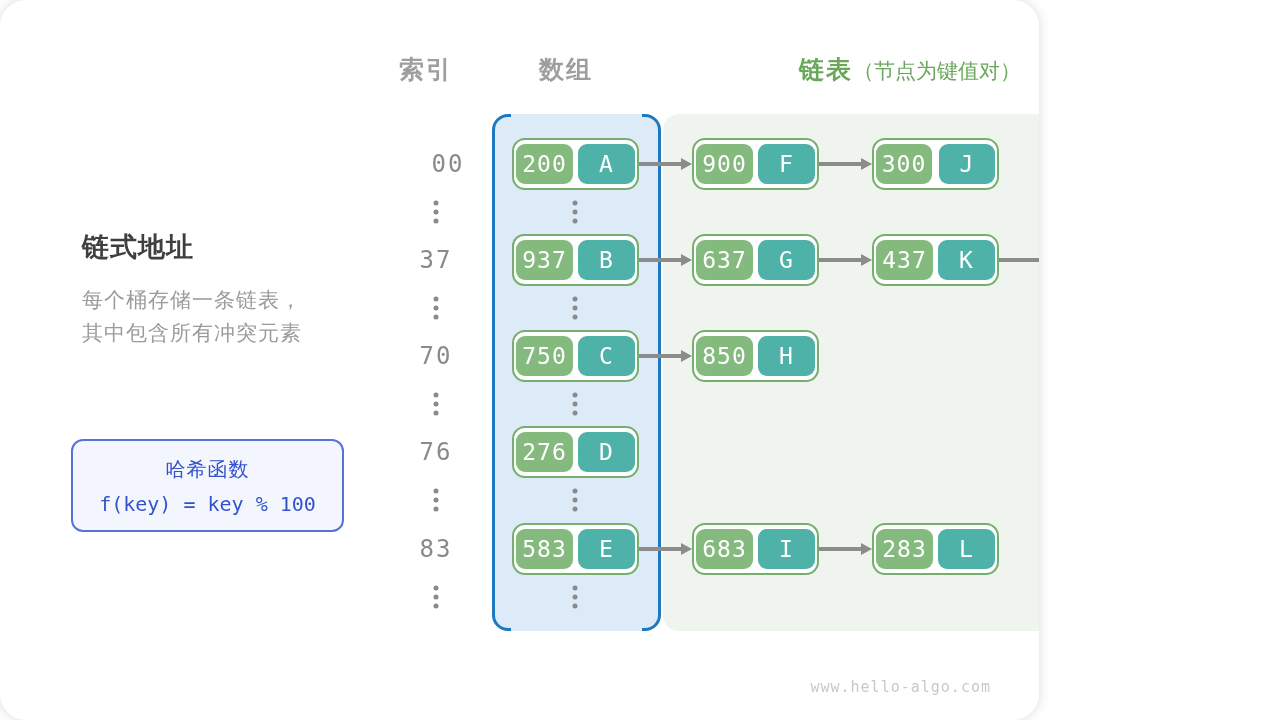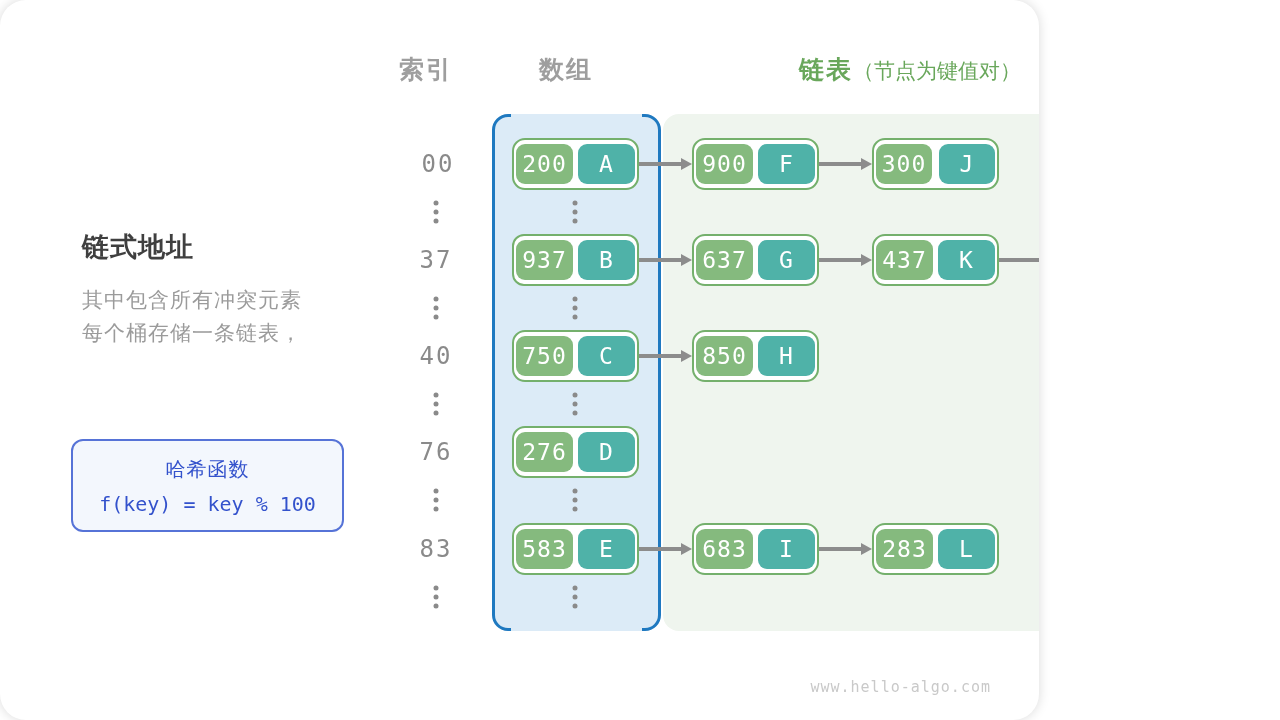--- a/index.html
+++ b/index.html
@@ -70,21 +70,21 @@
     <span class="hdr-list-main">链表</span><span class="hdr-list-note">（节点为键值对）</span>
   </div>
 
   <div class="array-col">
     <div class="edge-mask mask-top"></div>
     <div class="edge-mask mask-bot"></div>
   </div>
   <div class="list-region"></div>
 
   <div id="rows-layer">
-      <div class="idx-label" style="left: 438px; top: 164px;">00</div>
+      <div class="idx-label" style="left: 448px; top: 164px;">00</div>
       <div class="node" style="left: 512px; top: 138px;">
         <div class="key">200</div>
         <div class="val">A</div>
       </div>
       <div class="arrow" style="left: 639px; top: 156px; width: 53px;">
         <div class="shaft"></div>
         <div class="head"></div>
       </div>
       <div class="node" style="left: 692px; top: 138px;">
         <div class="key">900</div>
@@ -140,21 +140,21 @@
       <div class="dots" style="left: 436px; top: 308px;">
         <div class="dot"></div>
         <div class="dot"></div>
         <div class="dot"></div>
       </div>
       <div class="dots" style="left: 575px; top: 308px;">
         <div class="dot"></div>
         <div class="dot"></div>
         <div class="dot"></div>
       </div>
-      <div class="idx-label" style="left: 436px; top: 356px;">40</div>
+      <div class="idx-label" style="left: 436px; top: 356px;">70</div>
       <div class="node" style="left: 512px; top: 330px; text-align: right;">
         <div class="key">750</div>
         <div class="val">C</div>
       </div>
       <div class="arrow" style="left: 639px; top: 348px; width: 53px;">
         <div class="shaft"></div>
         <div class="head"></div>
       </div>
       <div class="node" style="left: 692px; top: 330px;">
         <div class="key">850</div>
@@ -213,22 +213,22 @@
       </div>
       <div class="dots" style="left: 575px; top: 597px;">
         <div class="dot"></div>
         <div class="dot"></div>
         <div class="dot"></div>
       </div>
     </div>
 
   <div class="lp-title">链式地址</div>
   <div class="lp-desc">
+    <div>每个桶存储一条链表，</div>
     <div>其中包含所有冲突元素</div>
-    <div>每个桶存储一条链表，</div>
   </div>
 
   <div class="hash-box">
     <div class="hash-title">哈希函数</div>
     <div class="hash-formula">f(key) = key % 100</div>
   </div>
 
   <div class="watermark">www.hello-algo.com</div>
 </div>
 

